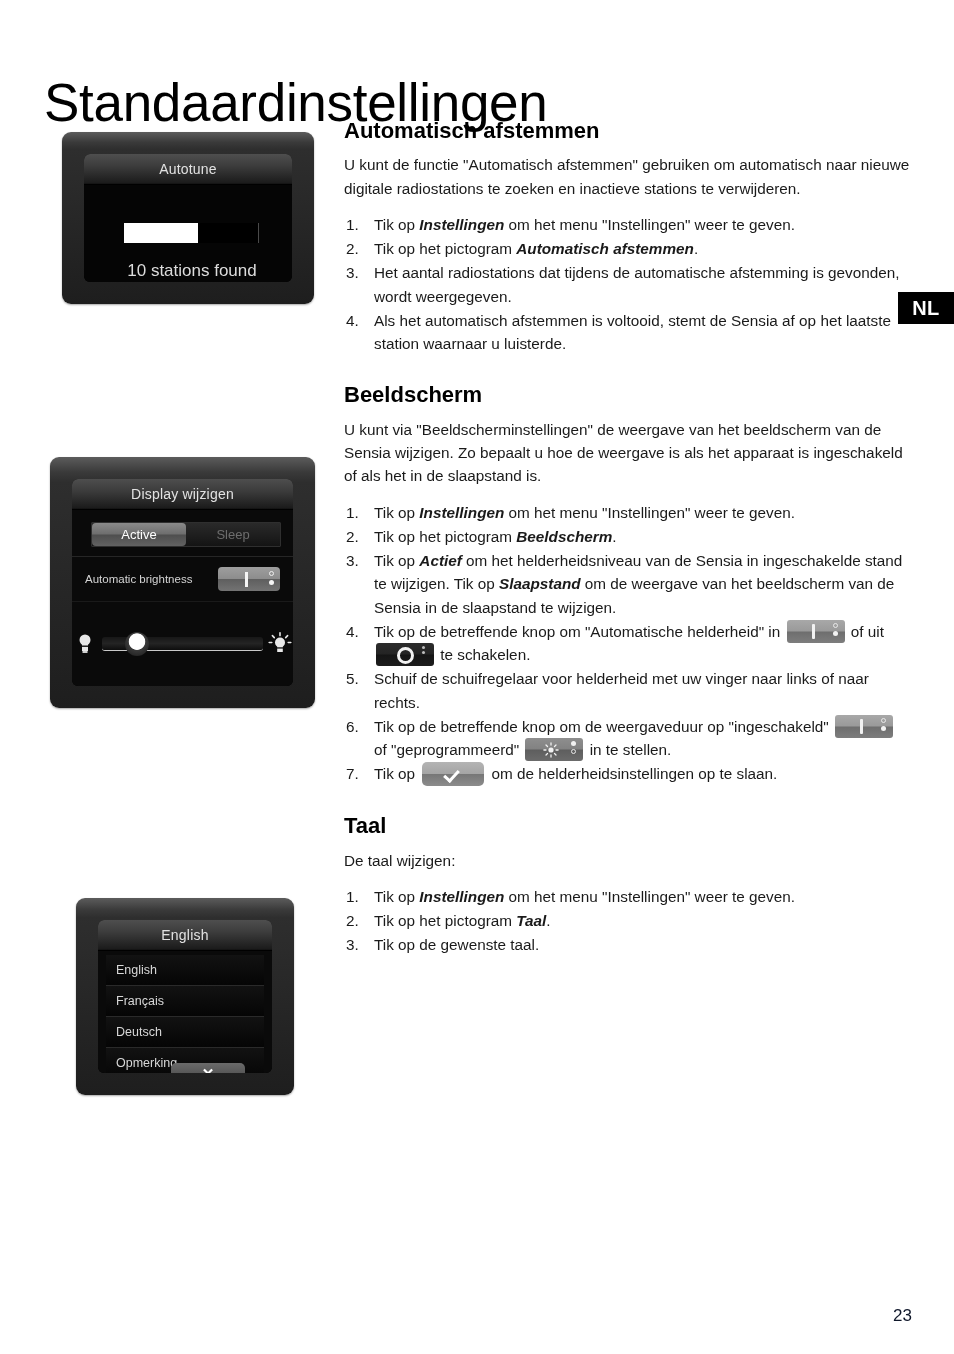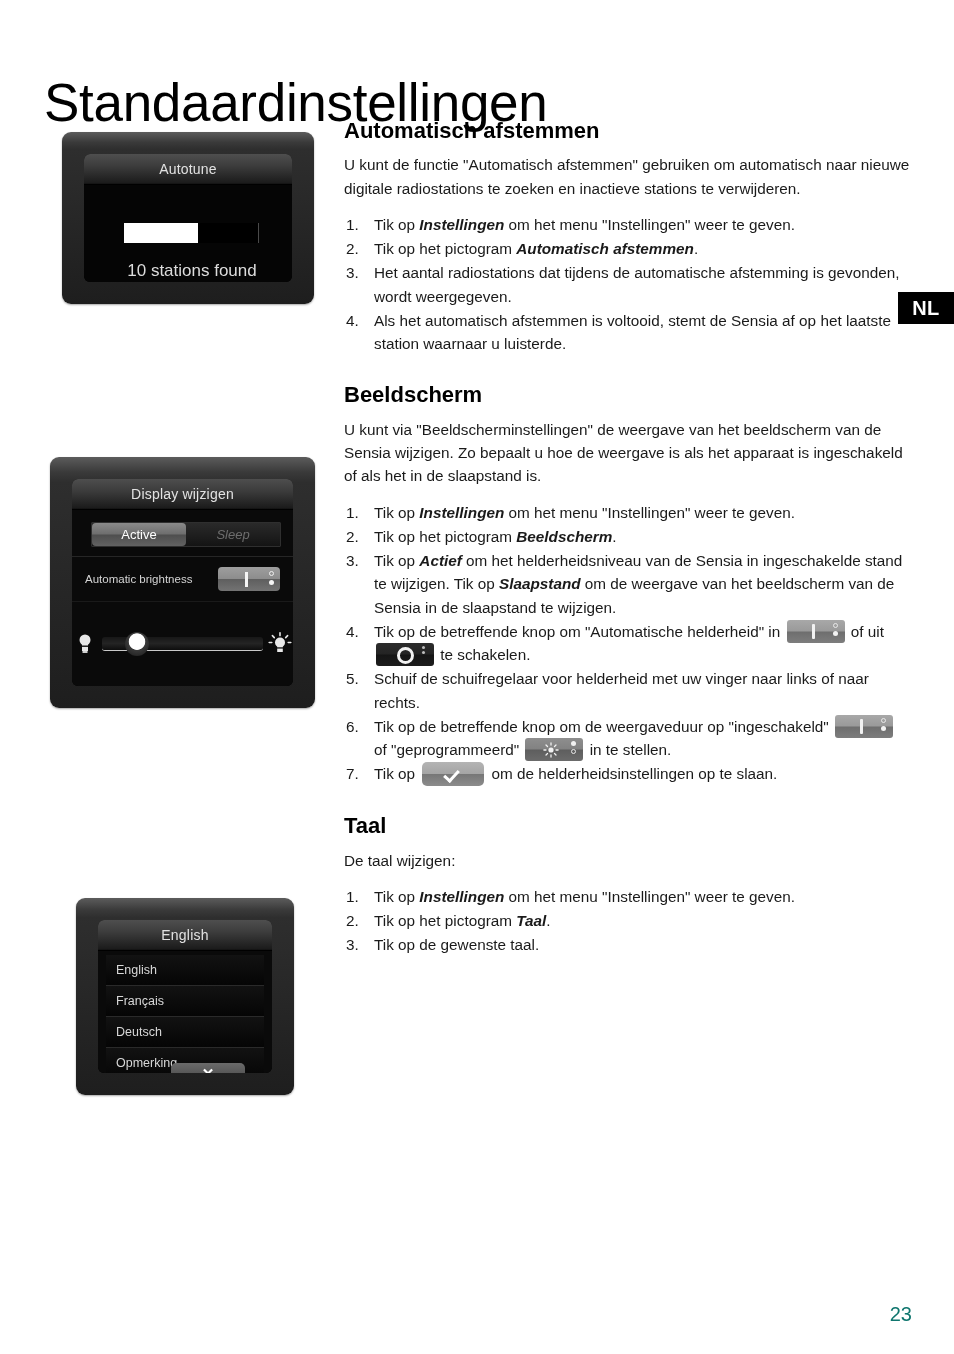--- a/index.html
+++ b/index.html
@@ -313,21 +313,20 @@
     justify-content: center;
     font-size: 13px;
   }
   .seg.active {
     background: linear-gradient(to bottom, #8a8a8a 0%, #6e6e6e 48%, #4e4e4e 52%, #626262 100%);
     color: #ffffff;
     border-radius: 4px;
   }
   .seg.inactive {
     color: #6d6d6d;
-    font-style: italic;
   }
   .ds-row {
     position: absolute;
     left: 0;
     right: 0;
     height: 44px;
     border-top: 1px solid #262626;
     border-bottom: 1px solid #1a1a1a;
     display: flex;
     align-items: center;
@@ -447,22 +446,22 @@
     height: 22px;
     font-size: 15px;
     font-weight: bold;
   }
 
   
   .page-number {
     position: absolute;
     right: 42px;
     bottom: 28px;
-    font-size: 20px;
-    color: #0f766e;
+    font-size: 17px;
+    color: #0f172a;
   }
 </style>
 </head>
 <body>
 
 <div class="page">
 
   <h1 class="page-title">Standaardinstellingen</h1>
 
   <div class="lang-tab">NL</div>

